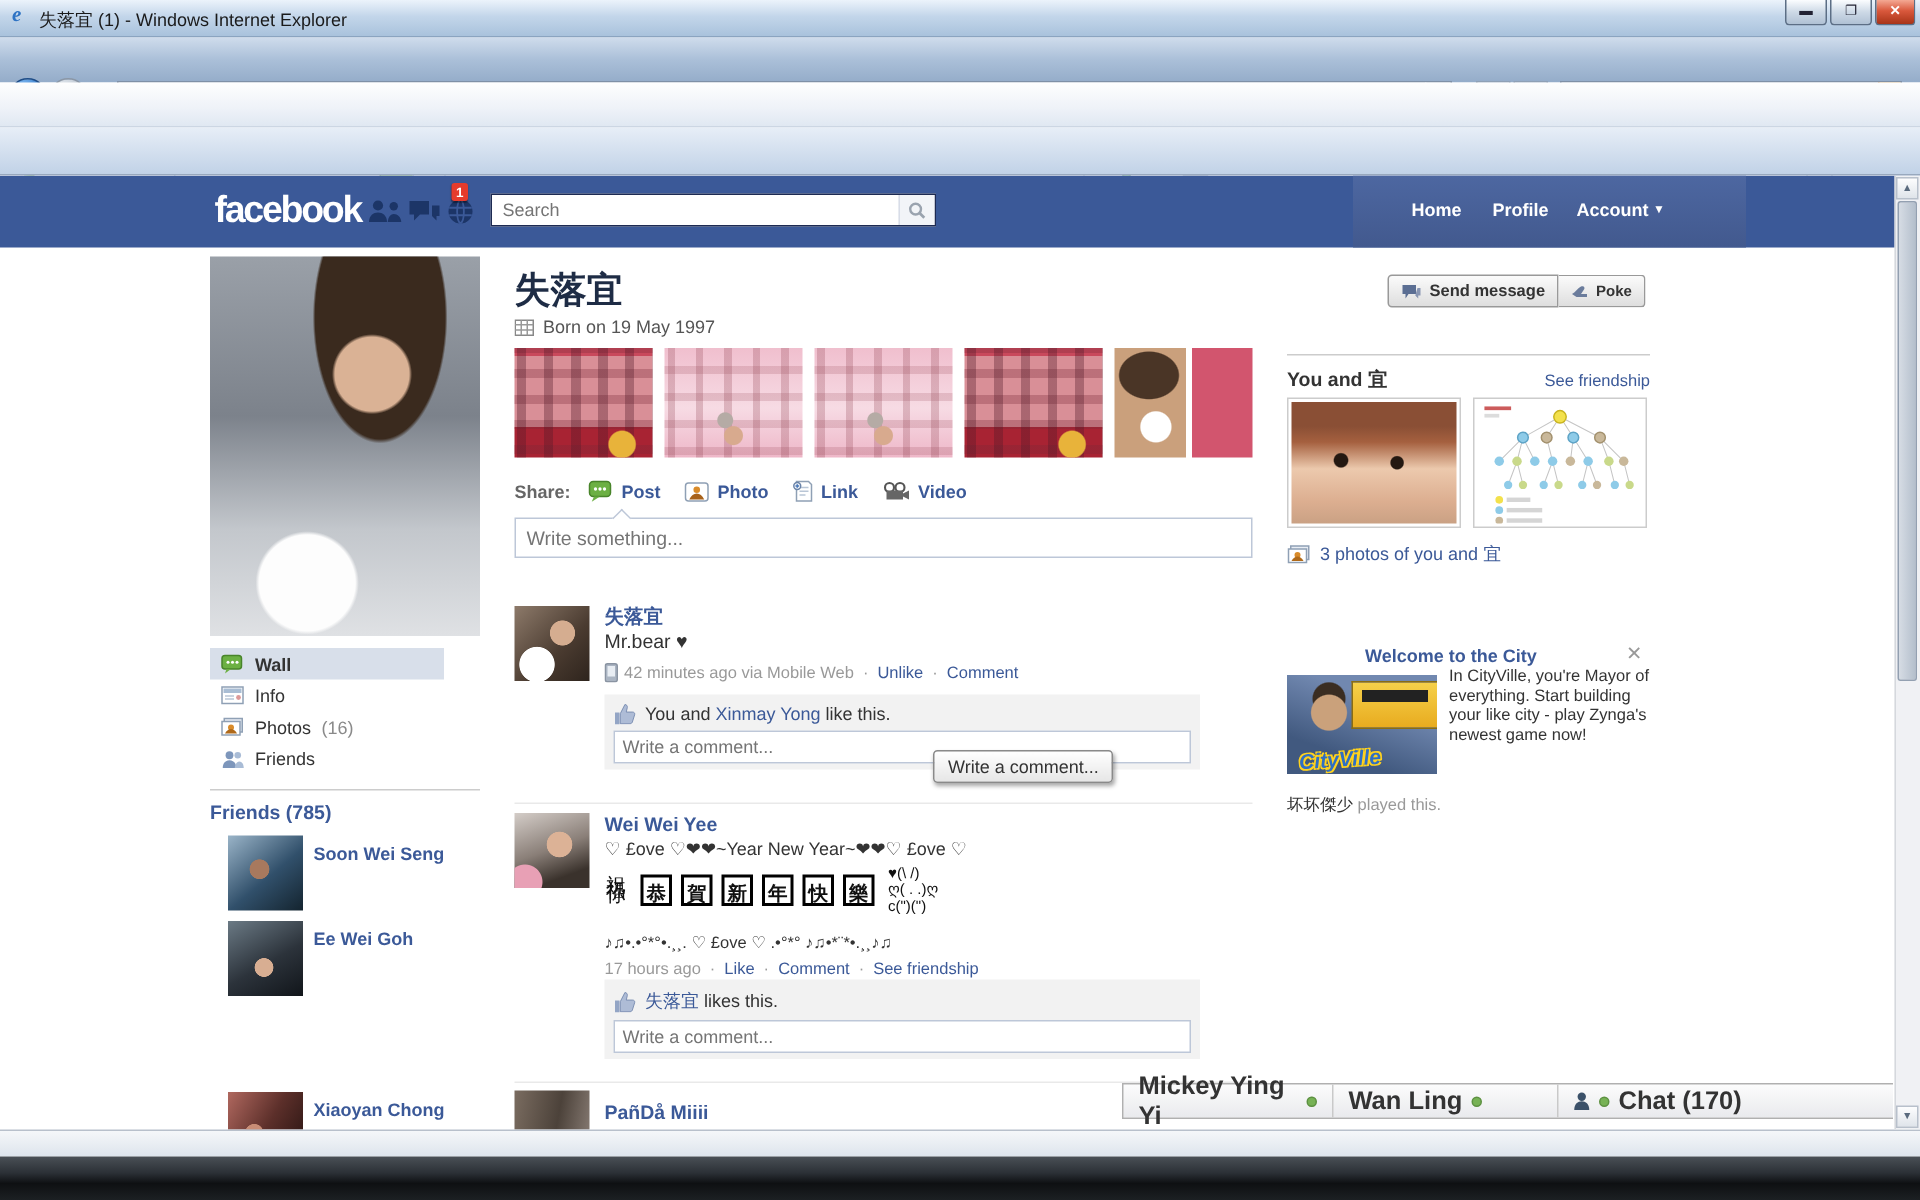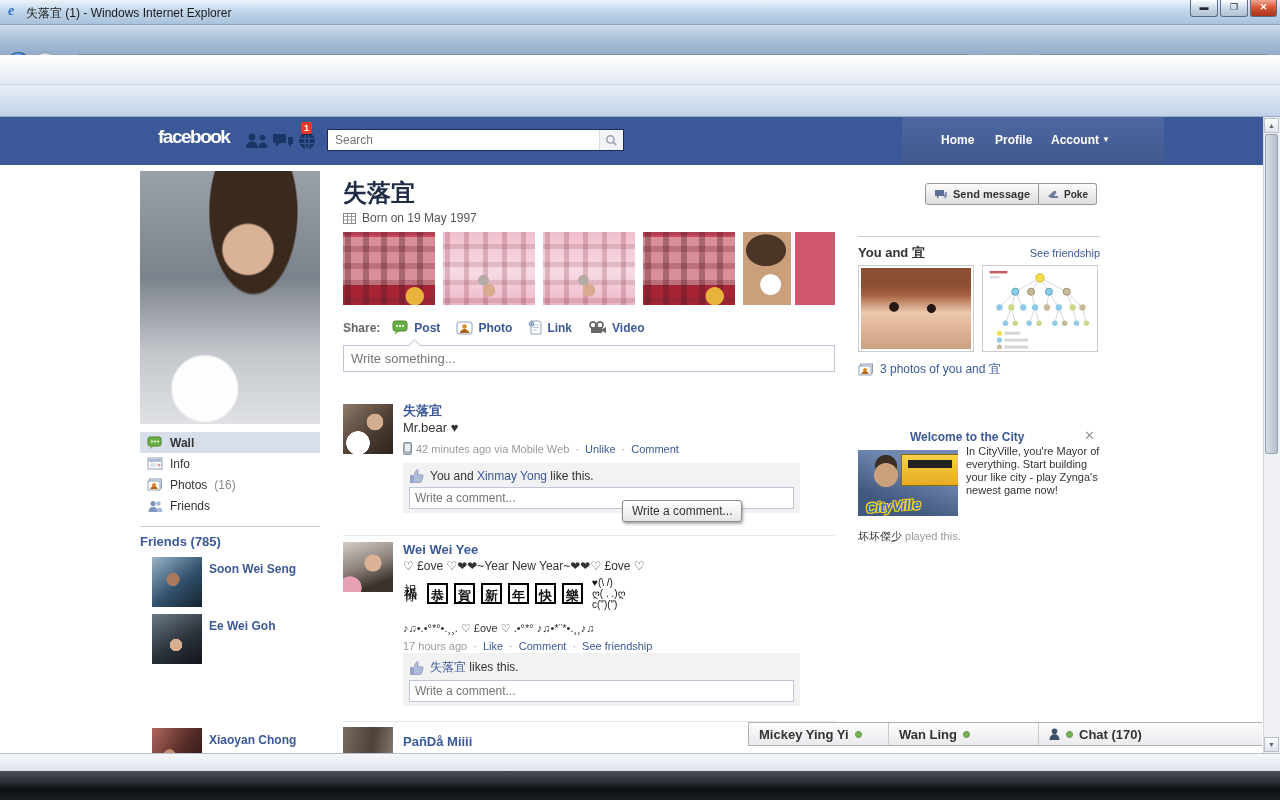--- a/index.html
+++ b/index.html
@@ -52,36 +52,36 @@
 .tabstub{left:370px;top:92px;width:22px;height:25px;background:linear-gradient(#eef3f9,#d3dfec);border:1px solid #9dadc0;border-bottom:none;border-radius:3px 3px 0 0}
 .fctl{top:92px;display:flex;align-items:center;gap:4px;font-size:12px;color:#29415e}
 .cdn{font-size:8px;color:#45607f}
 .chev{left:1264px;top:90px;color:#45607f;font-size:13px}
 
 .vp{left:0;top:117px;width:1280px;height:636px;background:#fff;overflow:hidden}
 .vp .abs{position:absolute}
 
 .fbh{left:0;top:0;width:1280px;height:48px;background:#3b5998}
 .fbh-hl{left:902px;top:0;width:262px;height:48px;background:linear-gradient(#4d67a1,#42598e)}
-.fblogo{left:158px;top:9px;color:#fff;font-size:19px;font-weight:bold;letter-spacing:-1.5px}
+.fblogo{left:143px;top:9px;color:#fff;font-size:25px;font-weight:bold;letter-spacing:-1.5px}
 .hico{top:15px}
 .badge{left:301px;top:5px;background:#e53b2c;border-radius:2px;color:#fff;font-size:9px;font-weight:bold;padding:1px 3px;box-shadow:0 1px 1px rgba(0,0,0,.4)}
 .fbsearch{left:327px;top:12px;width:297px;height:22px;background:#fff;border:1px solid #1d2a52;display:flex;align-items:center}
 .fbsearch input{flex:1;border:0;outline:0;padding:0 7px;font-size:12px;color:#333;min-width:0}
 .fbmag{width:24px;height:100%;background:#f2f4f8;border-left:1px solid #d8dde8;padding:4px 0 0 5px}
 .fbnav{top:16px;color:#fff;font-size:12px;font-weight:bold}
 .fbcaret{font-size:8px;vertical-align:2px;margin-left:3px}
 
 .pphoto{left:140px;top:54px;width:180px;height:253px;background:
  radial-gradient(circle at 36% 86%,#fdfdfd 0 13%,rgba(253,253,253,0) 14%),
  radial-gradient(circle at 42% 79%,#f4c9cf 0 3%,rgba(244,201,207,0) 4%),
  radial-gradient(circle at 60% 31%,#dab295 0 12%,rgba(218,178,149,0) 13%),
  radial-gradient(ellipse at 63% 16%,#3a2a1e 0 27%,rgba(58,42,30,0) 28%),
  linear-gradient(180deg,#9aa0a8 0%,#7c828b 42%,#c3c7cc 72%,#dfe1e4 100%)}
-.lni{left:140px;width:180px;height:21px;display:flex;align-items:center;gap:7px;font-size:12px;color:#333;padding-left:7px}
+.lni{left:140px;width:156px;height:21px;display:flex;align-items:center;gap:7px;font-size:12px;color:#333;padding-left:7px}
 .lni.sel{background:#d8dfea;font-weight:bold}
 .cnt{color:#8a8a8a}
 .fdiv{left:140px;top:409px;width:180px;border-top:1px solid #ccc}
 .fhead{left:140px;top:417px;font-size:13px;font-weight:bold;color:#3b5998}
 .frow{left:152px;width:170px;height:50px;display:flex;gap:7px}
 .fav50{width:50px;height:50px;flex:0 0 50px}
 .fname{font-size:12px;font-weight:bold;color:#3b5998;padding-top:5px}
 
 .av-sws{background:radial-gradient(circle at 42% 45%,#a8795e 0 16%,rgba(0,0,0,0) 17%),linear-gradient(140deg,#9ab4c8,#31506b 55%,#14242f)}
 .av-ewg{background:radial-gradient(circle at 48% 62%,#d8ae92 0 15%,rgba(0,0,0,0) 16%),linear-gradient(150deg,#6b7a85,#2c333b 55%,#11151a)}
@@ -131,21 +131,21 @@
 .adtitle{left:910px;top:313px;font-size:12px;font-weight:bold;color:#3b5998}
 .adx{left:1084px;top:311px;color:#999;font-size:13px}
 .adimg{left:858px;top:333px;width:100px;height:66px;background:radial-gradient(circle at 28% 38%,#caa17b 0 14%,rgba(0,0,0,0) 15%),radial-gradient(circle at 28% 24%,#3a2d22 0 12%,rgba(0,0,0,0) 13%),linear-gradient(200deg,#7188b0 0 30%,#41597f 75%);overflow:hidden}
 .adimg::before{content:"";position:absolute;right:0;top:4px;width:56px;height:30px;background:linear-gradient(#f6d14a,#e8ab1f);border:1px solid #8a6d12;border-right:0}
 .adimg::after{content:"";position:absolute;right:6px;top:10px;width:44px;height:8px;background:#222}
 .adlogo{position:absolute;left:8px;bottom:2px;font-size:14px;font-weight:bold;font-style:italic;color:#2f6fc4;text-shadow:1px 1px 0 #ffd21e,-1px 1px 0 #ffd21e,1px -1px 0 #ffd21e,-1px -1px 0 #ffd21e;transform:rotate(-4deg)}
 .adbody{left:966px;top:328px;width:136px;font-size:11px;color:#333;line-height:13px}
 .adsoc{left:858px;top:412px;font-size:11px;color:#333}
 .greyt{color:#999}
 
-.chatbar{left:748px;top:605px;width:514px;height:24px;background:linear-gradient(#fcfcfc,#e9eaed);border:1px solid #b0b0b0;border-right:0;display:flex;font-size:13px;font-weight:bold;color:#333;z-index:4}
+.chatbar{left:748px;top:605px;width:514px;height:24px;background:linear-gradient(#fcfcfc,#e9eaed);border:1px solid #b0b0b0;border-right:0;display:flex;font-size:17px;font-weight:bold;color:#333;z-index:4}
 .ctab{display:flex;align-items:center;gap:6px;padding:0 10px;border-right:1px solid #c9c9c9}
 .gdot{width:7px;height:7px;border-radius:50%;background:#77b255;border:1px solid #5d9141}
 
 .sb{left:1263px;top:0;width:17px;height:636px;background:#f0f1f4;border-left:1px solid #d5d8dd;z-index:6}
 .sbbtn{left:1264px;width:15px;height:15px;background:linear-gradient(#fdfdfe,#dfe4ea);border:1px solid #b8c0cb;text-align:center;font-size:7px;color:#5a6a7d;line-height:13px;z-index:7}
 .sbth{left:1265px;top:17px;width:13px;height:320px;background:linear-gradient(90deg,#d6dce4,#b4bfcc);border:1px solid #93a0b1;border-radius:2px;z-index:7}
 
 .sbar{left:0;top:753px;width:1280px;height:18px;background:linear-gradient(#f5f7f9,#dde4ec);border-top:1px solid #b8c0cb;font-size:11px;color:#333}
 
 .task{left:0;top:771px;width:1280px;height:29px;background:linear-gradient(#4a5056,#2b3036 38%,#0e1012 62%,#1c2023)}

